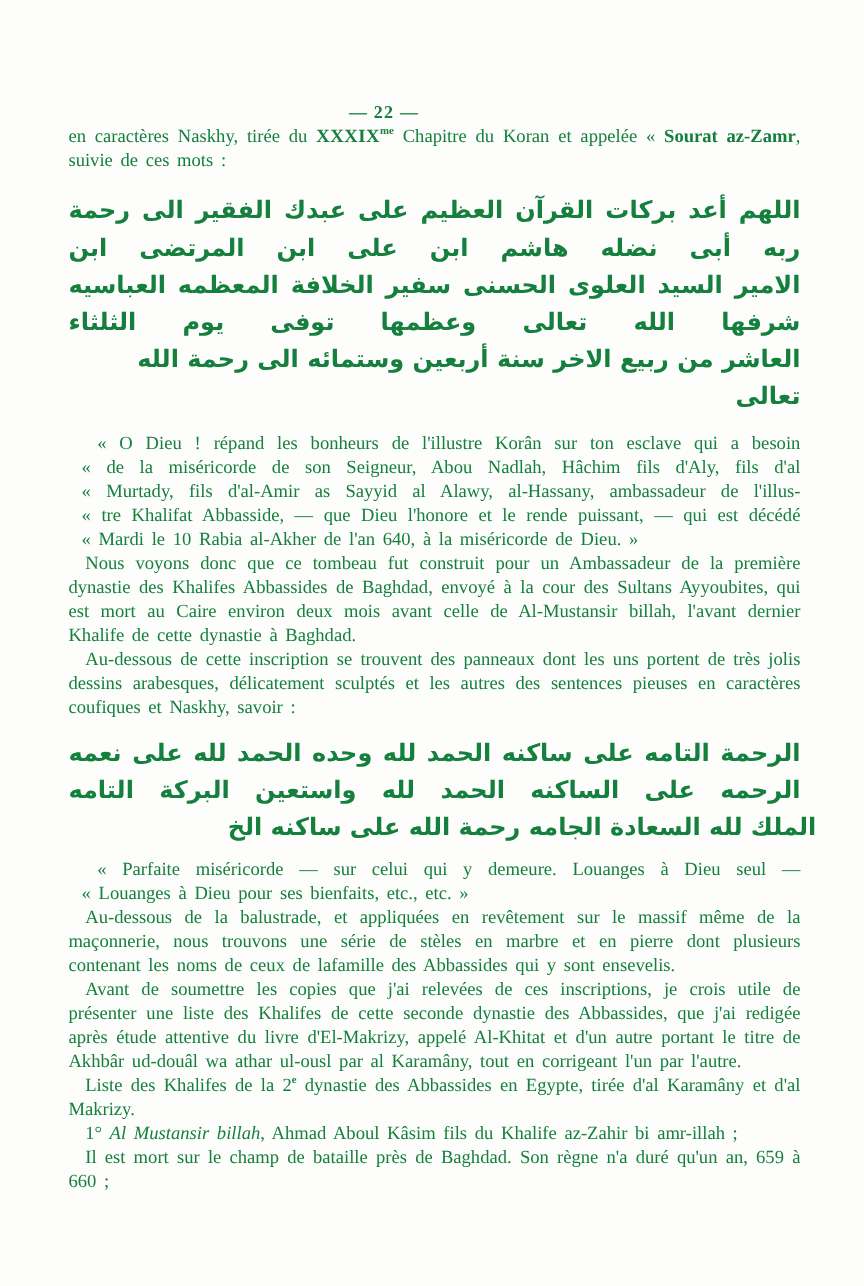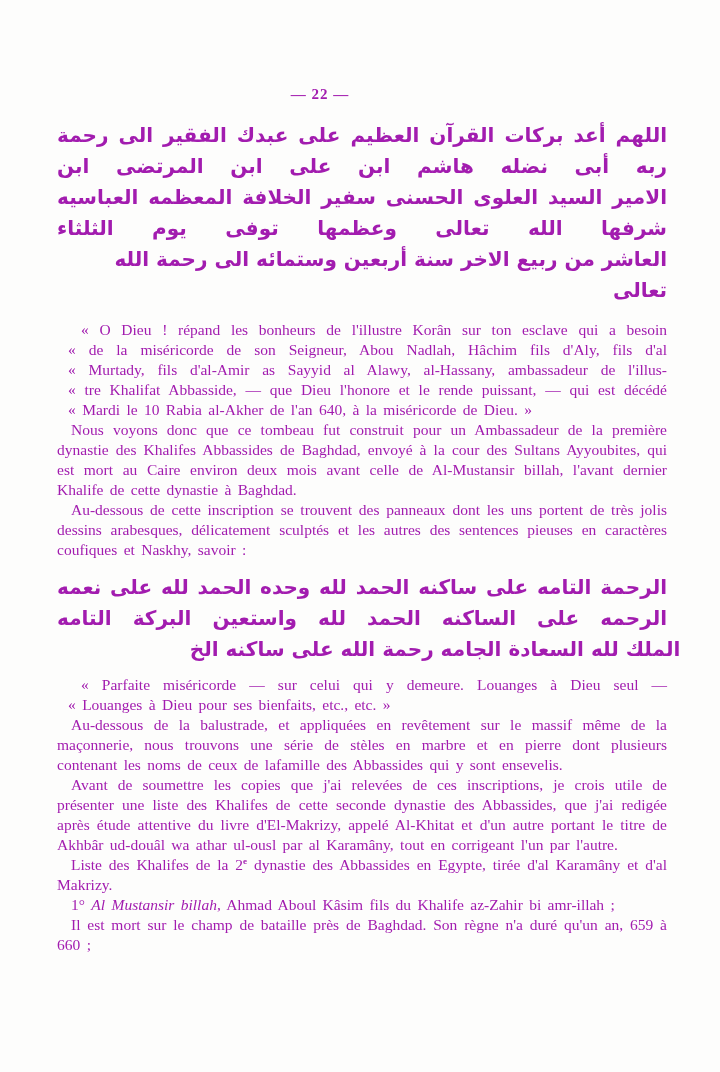--- a/index.html
+++ b/index.html
@@ -6,21 +6,21 @@
     margin: 0;
     padding: 0;
     background: #fdfdfc;
   }
   .sheet {
     position: relative;
     width: 720px;
     height: 1072px;
     background: #fdfdfc;
     overflow: hidden;
-    color: #a21caf;
+    color: #15803d;
     font-family: "Liberation Serif", "DejaVu Serif", serif;
     font-size: 15.5px;
     line-height: 20px;
   }
   .page {
     position: relative;
     width: 610px;
     margin-left: 57px;
     padding-top: 84px;
     text-align: justify;
@@ -82,20 +82,21 @@
   }
 </style>
 </head>
 <body>
 
 <div class="sheet">
   <div class="page">
 
     <div class="pagenum">— 22 —</div>
 
+    <p class="body noindent mt-intro"><span>en caractères Naskhy, tirée du </span><b class="roman">XXXIX</b><sup class="ord">me</sup><span> Chapitre du Koran et appelée « </span><b>Sourat az-Zamr</b><span>, suivie de ces mots :</span></p>
 
     <div class="arabic-block mt-arabic1">
       <div class="ar just">اللهم أعد بركات القرآن العظيم على عبدك الفقير الى رحمة ربه أبى نضله هاشم ابن على ابن المرتضى ابن</div>
       <div class="ar just">الامير السيد العلوى الحسنى سفير الخلافة المعظمه العباسيه شرفها الله تعالى وعظمها توفى يوم الثلثاء</div>
       <div class="ar flush-start">العاشر من ربيع الاخر سنة أربعين وستمائه الى رحمة الله تعالى</div>
     </div>
 
     <div class="quote mt-quote1">
       <div class="qline qfirst">« O Dieu ! répand les bonheurs de l'illustre Korân sur ton esclave qui a besoin</div>
       <div class="qline">« de la miséricorde de son Seigneur, Abou Nadlah, Hâchim fils d'Aly, fils d'al</div>

